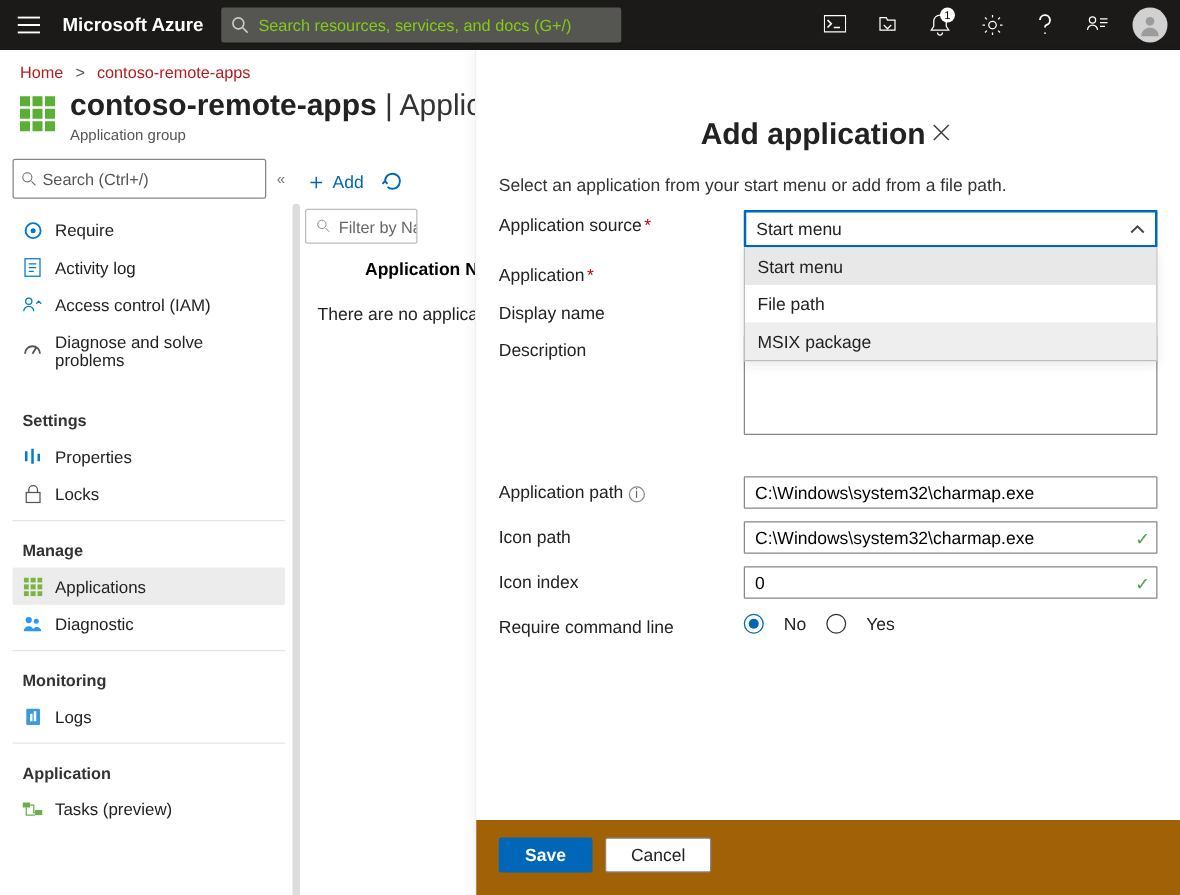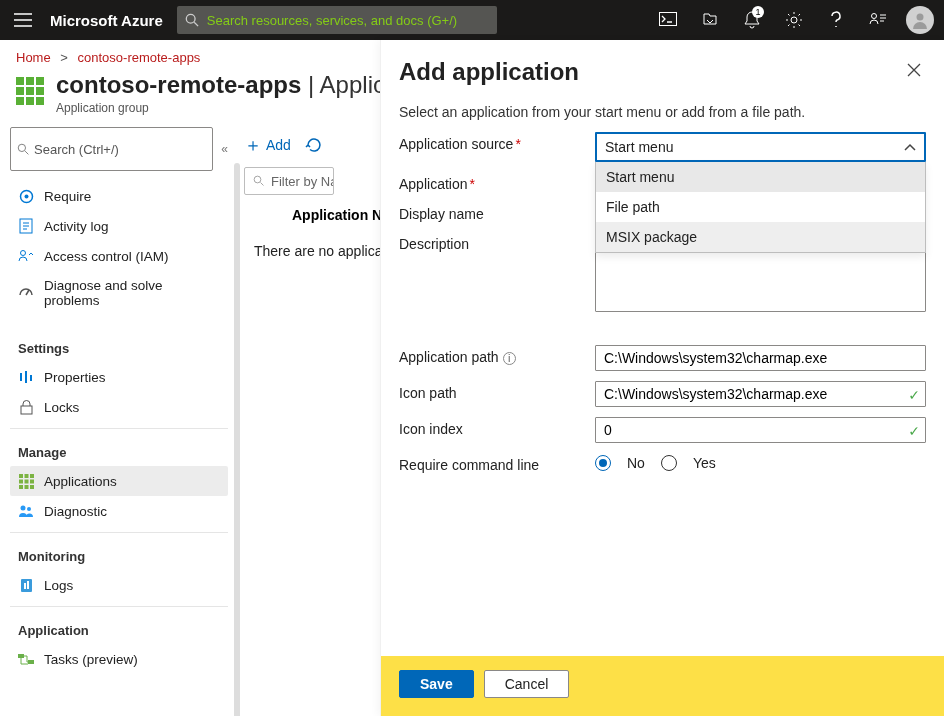--- a/index.html
+++ b/index.html
@@ -27,41 +27,41 @@
   .pg-icon { width:28px; height:28px; margin-top:6px; display:grid; grid-template-columns:repeat(3,1fr); grid-template-rows:repeat(3,1fr); gap:2px; }
   .pg-icon span { background:#59b035; }
   .page-head h1 { font-size:24px; font-weight:600; color:#222; }
   .page-head .thin { font-weight:400; color:#333; }
   .page-head .subtitle { font-size:12px; color:#555; margin-top:2px; }
 
   
   .content { display:flex; height: calc(716px - 40px - 34px - 52px); }
   .sidebar { width:232px; border-right:0; padding:0 4px 0 10px; position:relative; }
   .side-scroll { position:absolute; right:-8px; top:36px; width:6px; height:560px; background:#ddd; border-radius:3px; }
-  .minisearch { display:flex; align-items:center; border:1px solid #8a8886; height:44px; padding:0 6px; border-radius:2px; font-size:13px; color:#555; width:204px; }
+  .minisearch { display:flex; align-items:center; border:1px solid #8a8886; height:32px; padding:0 6px; border-radius:2px; font-size:13px; color:#555; width:204px; }
   .minisearch .sicon { margin-right:4px; }
   .collapse-chevrons { display:inline-block; margin-left:8px; color:#777; font-size:12px; vertical-align:middle; }
 
   .side-item { display:flex; align-items:center; gap:10px; padding:7px 8px; font-size:13.5px; color:#222; border-radius:2px; cursor:pointer; }
   .side-item.active { background:#ececec; }
   .side-section { font-size:13px; font-weight:600; color:#333; padding:16px 8px 6px; border-top:1px solid #e5e5e5; margin-top:6px; }
   .side-section.first { border-top:none; margin-top:10px; }
   .side-ico { width:16px; height:16px; display:flex; align-items:center; justify-content:center; }
 
   .main { flex:1; padding: 0 12px; position:relative; }
   .toolbar { display:flex; align-items:center; gap:14px; padding: 6px 0 10px; font-size:14px; color:#0067b8; }
   .toolbar .plus { color:#0067b8; font-size:18px; margin-right:4px; }
   .toolbar .refresh { color:#0067b8; }
   .filterbox { border:1px solid #bdbdbd; height:28px; display:flex; align-items:center; padding:0 8px; color:#666; font-size:13px; border-radius:2px; width: 90px; overflow:hidden; white-space:nowrap;}
   .col-head { font-weight:600; font-size:14px; padding:12px 10px 6px 48px; }
   .empty { font-size:14px; padding: 14px 10px; color:#222; }
 
   
   .flyout { position:absolute; right:0; top:40px; bottom:0; width:564px; background:#fff; border-left:1px solid rgba(0,0,0,0.06); box-shadow:-3px 0 8px rgba(0,0,0,0.04); display:flex; flex-direction:column; }
-  .fly-head { display:flex; justify-content:space-between; align-items:flex-start; padding: 18px 18px 6px; }
+  .fly-head { display:flex; justify-content:center; align-items:flex-start; padding: 18px 18px 6px; margin-top: 36px; }
   .fly-head h2 { font-size:24px; font-weight:600; color:#222; }
   .close-x { font-size:18px; color:#555; cursor:pointer; padding:4px;}
   .fly-body { padding: 6px 18px; flex:1; overflow:hidden; font-size:14px; color:#222; }
   .intro { color:#333; margin:6px 0 12px; }
   .form-row { display:flex; align-items:flex-start; margin: 10px 0; }
   .form-label { width:196px; padding-top:4px; font-size:14px; color:#222; }
   .req { color:#c00; margin-left:2px; }
   .info-ico { font-size:11px; border:1px solid #888; border-radius:50%; width:13px; height:13px; display:inline-flex; align-items:center; justify-content:center; color:#666; margin-left:4px; }
   .form-ctrl { flex:1; position:relative; }
   .input, .textarea, .select { width:100%; border:1px solid #8a8886; font-size:14px; padding:4px 8px; font-family:inherit; border-radius:1px; background:#fff; }
@@ -74,21 +74,21 @@
   .dropdown { position:absolute; left:0; right:0; top:30px; border:1px solid #bdbdbd; border-top:none; background:#fff; box-shadow:0 4px 8px rgba(0,0,0,0.08); z-index:5; }
   .dd-item { padding:7px 10px; font-size:14px; cursor:pointer; }
   .dd-item.sel { background:#e8e8e8; }
   .dd-item.hl { background:#eeeeee; }
 
   .radios { display:flex; gap:16px; align-items:flex-start; padding-top:2px; }
   .radio { width:16px; height:16px; border:1.5px solid #333; border-radius:50%; display:inline-flex; align-items:center; justify-content:center; }
   .radio.checked { border-color:#0067b8; }
   .radio.checked .dot { width:8px; height:8px; background:#0067b8; border-radius:50%; }
 
-  .fly-footer { padding:14px 18px 18px; display:flex; gap:10px; border-top:0; background:#fde047; }
+  .fly-footer { padding:14px 18px 18px; display:flex; gap:10px; border-top:0; background:#a16207; }
   .btn { font-size:14px; padding:5px 20px; border-radius:2px; cursor:pointer; }
   .btn.primary { background:#0067b8; color:#fff; border:1px solid #0067b8; font-weight:600;}
   .btn.secondary { background:#fff; border:1px solid #8a8886; color:#222; }
 
   svg { display:block; }
 </style>
 </head>
 <body>
 
 <div class="topbar">

